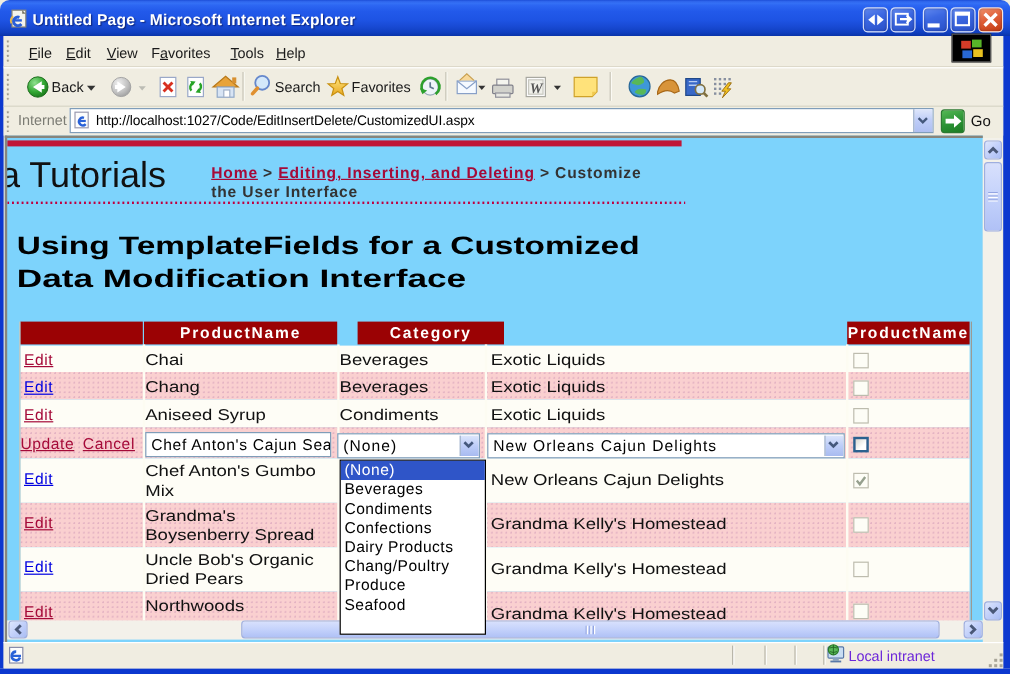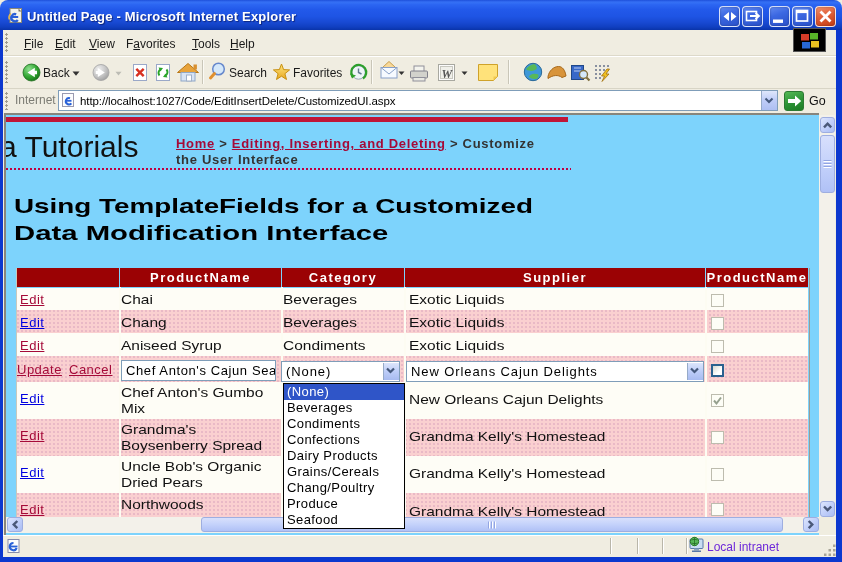--- a/index.html
+++ b/index.html
@@ -122,22 +122,21 @@
   <div id="logotext" class="a">a Tutorials</div>
   <div id="crumb" class="a"><a>Home</a> &gt; <a>Editing, Inserting, and Deleting</a> &gt; Customize<br>the User Interface</div>
   <div id="dotline" class="a"></div>
   <div id="h1" class="a">
       <div style="transform:scaleX(1.325)">Using TemplateFields for a Customized</div>
       <div style="transform:scaleX(1.395)">Data Modification Interface</div>
     </div>
 
   <div class="th a" style="left:11px;width:102px"></div>
   <div class="th a" style="left:114px;width:161px">ProductName</div>
-  <div class="th a" style="left:276px;width:122px">Category</div>
-  <div class="th a" style="left:399px;width:300px">Supplier</div>
+  <div class="th a" style="left:292px;width:122px">Category</div>
   <div class="th a" style="left:700px;width:102px">ProductName</div>
 
   <div class="row white a" style="top:173px;height:22px"></div>
   <div class="row pink a" style="top:195px;height:23px"></div>
   <div class="row white a" style="top:218px;height:23px"></div>
   <div class="row pink a" style="top:241px;height:26px"></div>
   <div class="row white a" style="top:267px;height:37px"></div>
   <div class="row pink a" style="top:304px;height:37px"></div>
   <div class="row white a" style="top:341px;height:37px"></div>
   <div class="row pink a" style="top:378px;height:25px"></div>
@@ -208,21 +207,20 @@
 <div class="sbtn a" style="left:7px;top:517px;width:16px;height:15px"></div>
 <div class="sthumb a" style="left:201px;top:517px;width:582px;height:15px"></div>
 <div class="sbtn a" style="left:803px;top:517px;width:16px;height:15px"></div>
 
 <div id="list" class="a">
   <div class="sel">(None)</div>
   <div>Beverages</div>
   <div>Condiments</div>
   <div>Confections</div>
   <div>Dairy Products</div>
-  <div>Grains/Cereals</div>
   <div>Chang/Poultry</div>
   <div>Produce</div>
   <div>Seafood</div>
 </div>
 
 <svg class="a" width="842" height="562" style="left:0;top:0;z-index:20">
 <defs>
 <radialGradient id="gGreen" cx="35%" cy="30%" r="80%">
         <stop offset="0" stop-color="#8fe08f"></stop>
         <stop offset=".55" stop-color="#34a834"></stop>

